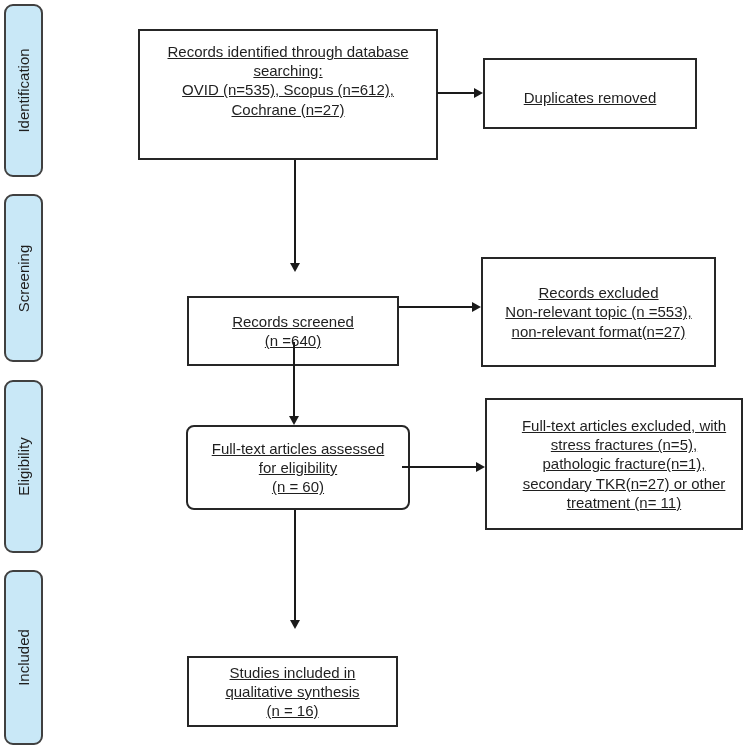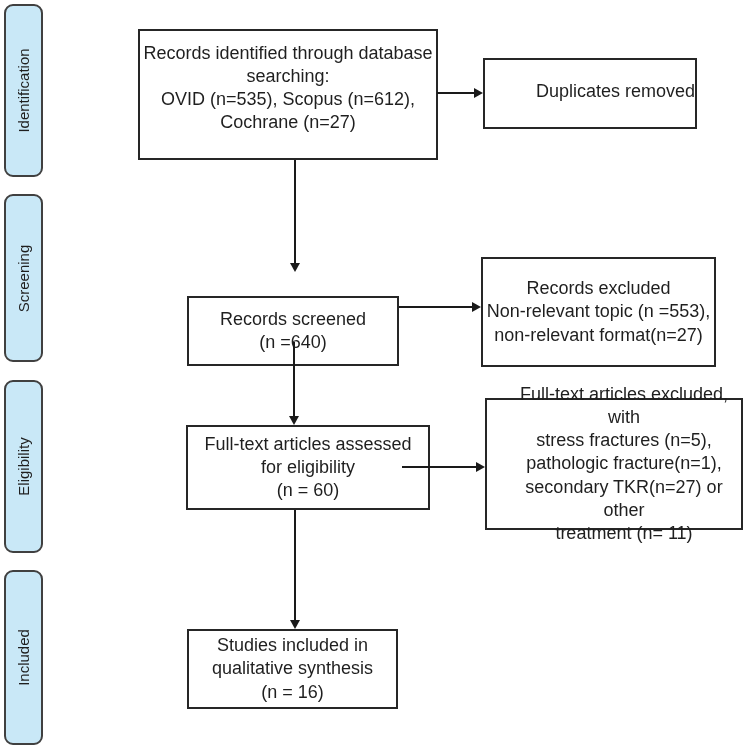--- a/index.html
+++ b/index.html
@@ -42,31 +42,32 @@
 
   
   .fbox {
     position: absolute;
     background: #ffffff;
     border: 2px solid #262626;
     box-sizing: border-box;
     display: flex;
     justify-content: center;
     text-align: center;
-    font-size: 18px;
+    font-size: 15px;
     line-height: 1.28;
+    text-decoration: underline;
   }
   .fbox .btext { white-space: pre-line; }
   .box-records-identified { left: 138px; top: 29px;  width: 300px; height: 131px; align-items: flex-start; padding-top: 11px; }
-  .box-duplicates-removed { left: 483px; top: 58px;  width: 214px; height: 71px;  align-items: flex-start; padding-top: 20px; justify-content: flex-end; }
+  .box-duplicates-removed { left: 483px; top: 58px;  width: 214px; height: 71px;  align-items: flex-start; padding-top: 28px; }
   .box-records-screened   { left: 187px; top: 272px; width: 212px; height: 70px;  align-items: center; margin-top: 24px; }
   .box-records-excluded   { left: 481px; top: 257px; width: 235px; height: 110px;  align-items: center; }
-  .box-fulltext-assessed  { left: 186px; top: 425px; width: 244px; height: 85px;  align-items: center; }
+  .box-fulltext-assessed  { left: 186px; top: 425px; width: 224px; height: 85px;  align-items: center; border-radius: 8px; }
   .box-fulltext-excluded  { left: 485px; top: 398px; width: 258px; height: 132px; align-items: center; padding-left: 20px; }
-  .box-studies-included   { left: 187px; top: 629px; width: 211px; height: 80px;  align-items: center; }
+  .box-studies-included   { left: 187px; top: 656px; width: 211px; height: 71px;  align-items: center; }
 
   
   .vline { position: absolute; width: 1.5px; background: #1a1a1a; }
   .hline { position: absolute; height: 1.5px; background: #1a1a1a; }
   .ah-down {
     position: absolute; width: 0; height: 0;
     border-left: 5px solid transparent;
     border-right: 5px solid transparent;
     border-top: 9px solid #1a1a1a;
   }

